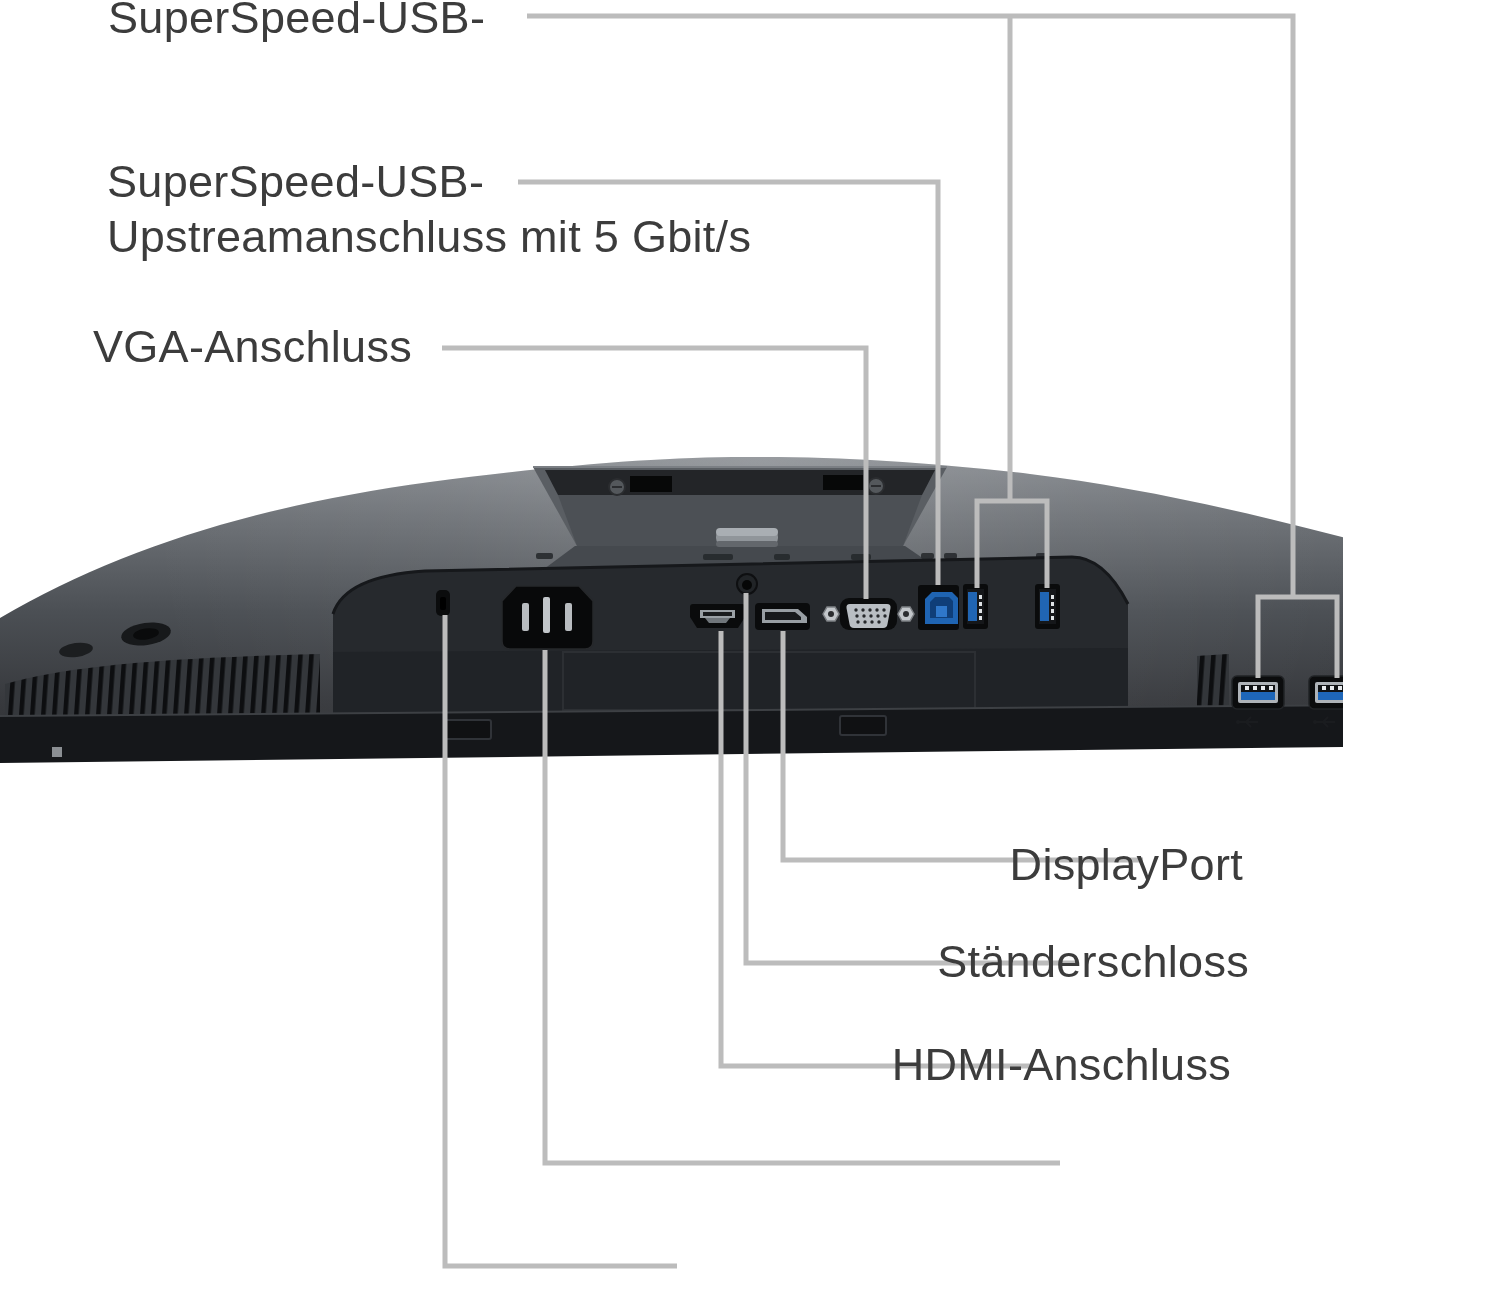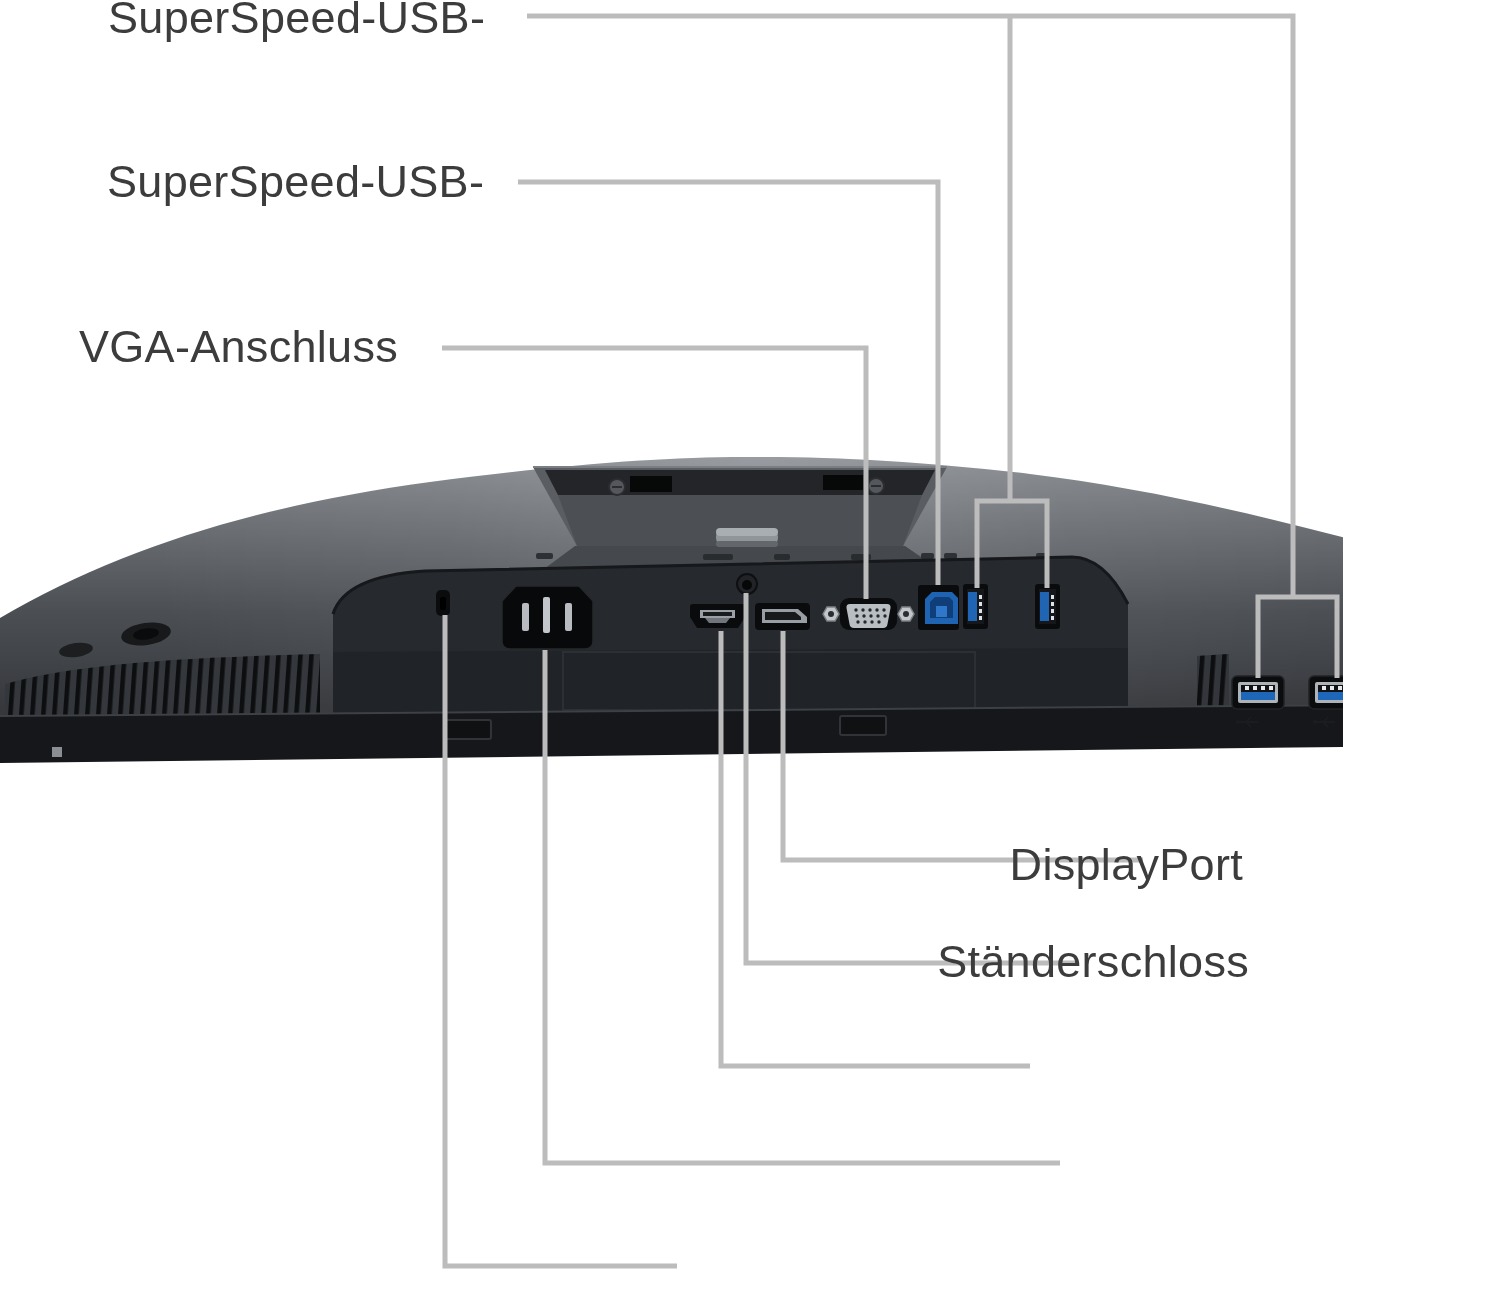--- a/index.html
+++ b/index.html
@@ -248,24 +248,26 @@
       <path d="M445,615 V1266 H677"></path>
     </g>
   </svg>
 
   <div class="lbl" style="left:108px; top:-10px">
     <span>SuperSpeed-USB-</span><br>
   </div>
 
   <div class="lbl" style="left:107px; top:154px">
     <span>SuperSpeed-USB-</span><br>
+    <span>Upstreamanschluss mit 5 Gbit/s</span>
   </div>
 
-  <div class="lbl" style="left:79px; top:319px">VGA-Anschluss</div>
+  <div class="lbl" style="left:93px; top:319px">VGA-Anschluss</div>
 
   <div class="lbl right" style="right:100px; top:837px">DisplayPort</div>
 
   <div class="lbl right" style="right:94px; top:934px">Ständerschloss</div>
 
+  <div class="lbl right" style="right:112px; top:1037px">HDMI-Anschluss</div>
 
 
 
 </div>
 
 </body></html>

